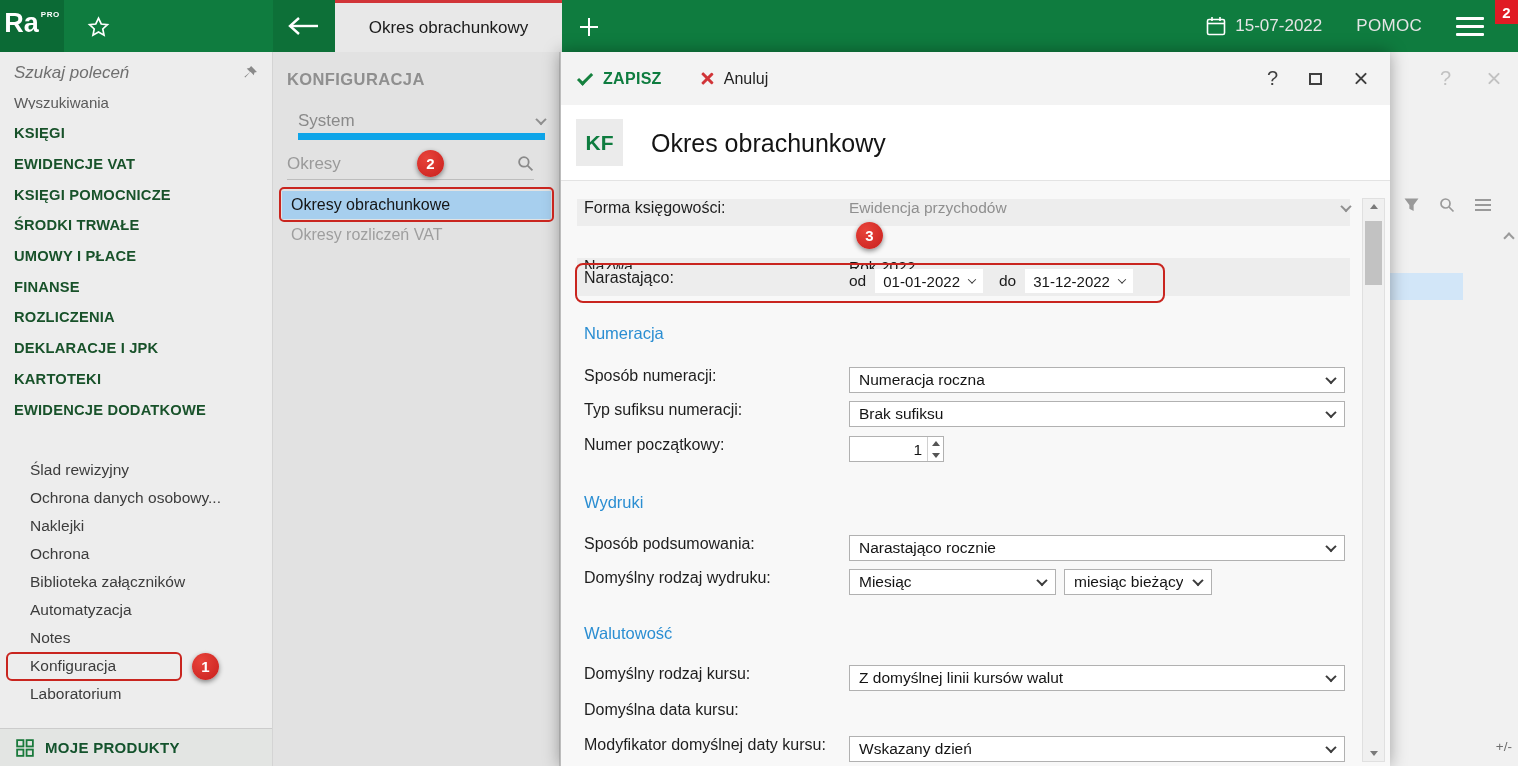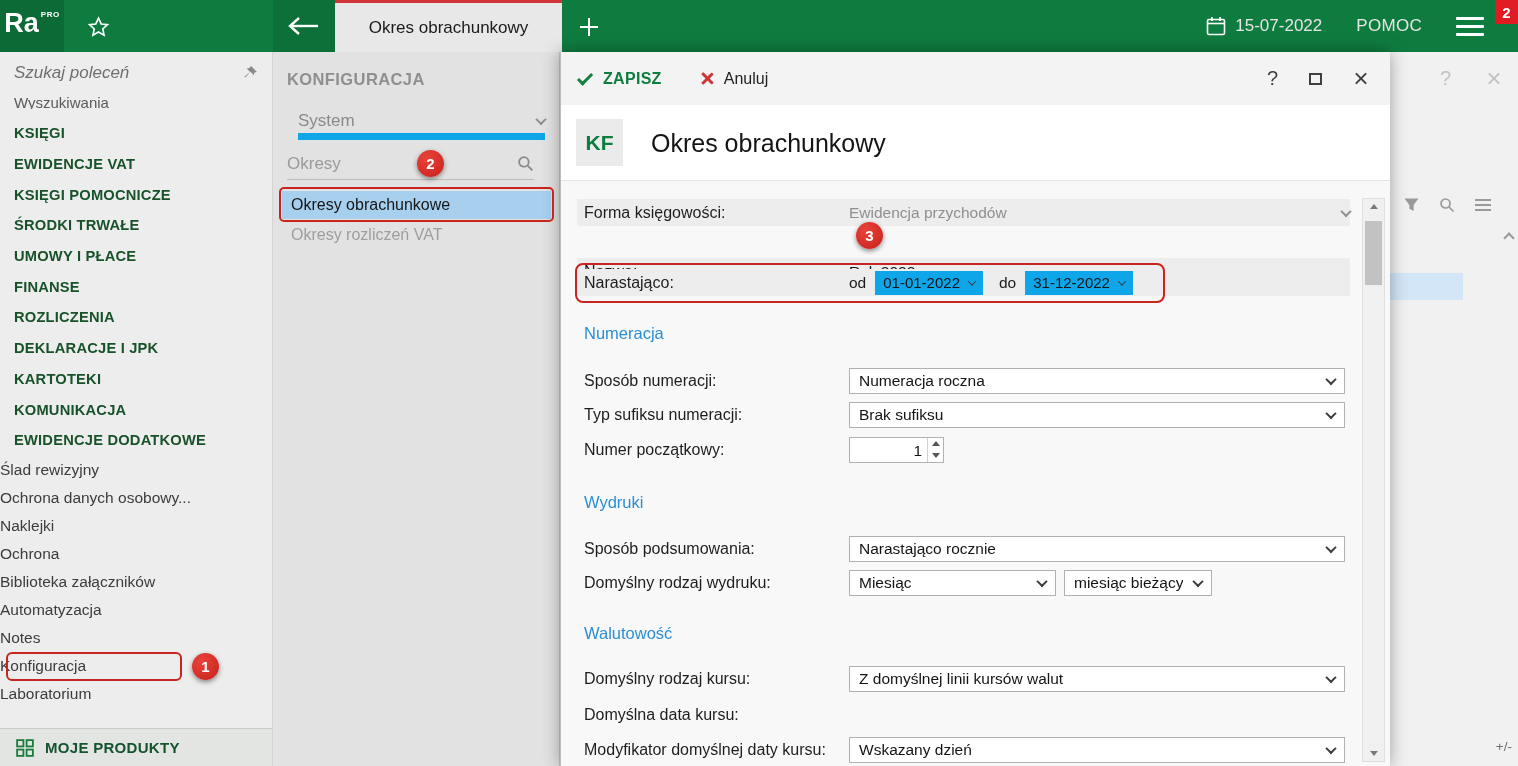--- a/index.html
+++ b/index.html
@@ -24,21 +24,21 @@
   .corner-badge { position:absolute; right:0; top:0; width:23px; height:24px; background:#e01b24; color:#fff; font-weight:bold; font-size:15px; display:flex; align-items:center; justify-content:center; z-index:60; }
 
   
   .sidebar { position:absolute; left:0; top:52px; width:273px; bottom:0; background:#ededed; border-right:1px solid #d4d4d4; }
   .search-row { position:absolute; left:0; top:0; width:100%; height:42px; display:flex; align-items:center; padding:0 14px; background:#ededed; z-index:2; cursor:text; }
   .search-text { flex:1; font-style:italic; color:#6f6f6f; font-size:17px; }
   .clipped { position:absolute; left:14px; top:42px; height:15px; overflow:hidden; color:#5a5a5a; font-size:15px; line-height:18px; z-index:1; }
   .cats { position:absolute; left:0; top:66px; width:100%; list-style:none; }
   .cats li { height:30.7px; display:flex; align-items:center; padding-left:14px; font-weight:bold; font-size:14.7px; color:#18522a; letter-spacing:.2px; cursor:pointer; }
   .subs { position:absolute; left:0; top:404px; width:100%; list-style:none; }
-  .subs li { height:28px; display:flex; align-items:center; font-size:15.5px; color:#3c3c3c; cursor:pointer; }
+  .subs li { height:28px; display:flex; align-items:center; padding-left:30px; font-size:15.5px; color:#3c3c3c; cursor:pointer; }
   .side-footer { position:absolute; left:0; bottom:0; width:100%; height:38px; background:#e3e5e3; border-top:1px solid #cccccc; display:flex; align-items:center; gap:11px; padding-left:16px; cursor:pointer; }
   .side-footer .txt { font-weight:bold; font-size:15px; color:#14532d; letter-spacing:.3px; }
 
   
   .config { position:absolute; left:273px; top:52px; width:287px; bottom:0; background:#e2e2e2; border-right:1px solid #c6c6c6; }
   .config-title { position:absolute; left:14px; top:18px; font-weight:bold; font-size:16.5px; color:#8f8f8f; letter-spacing:.4px; }
   .sys-row { position:absolute; left:14px; top:56px; width:247px; height:32px; display:flex; align-items:center; justify-content:space-between; border-bottom:7px solid #0ea5e9; color:#8a8a8a; font-size:17px; cursor:pointer;margin-left:11px; }
   .cfg-search { position:absolute; left:14px; top:96px; width:247px; height:32px; display:flex; align-items:center; justify-content:space-between; border-bottom:1px solid #bdbdbd; color:#9a9a9a; font-size:17px; cursor:text; }
   .item-sel { position:absolute; left:9px; top:139px; width:269px; height:28px; background:#a7cfee; display:flex; align-items:center; padding-left:9px; font-size:16px; color:#161616; cursor:pointer; }
   .item-plain { position:absolute; left:18px; top:174px; font-size:16px; color:#9e9e9e; cursor:pointer; }
@@ -69,32 +69,32 @@
   .cross::before { transform:rotate(45deg); } .cross::after { transform:rotate(-45deg); }
   .cross.dark::before,.cross.dark::after { background:#3f3f3f; width:2px; }
   .cross.faded::before,.cross.faded::after { background:#c2c2c2; width:2px; }
   .checkmark { width:15px; height:8px; border-left:3px solid #15813e; border-bottom:3px solid #15813e; transform:rotate(-45deg) translateY(-2px); }
 
   .dlg-title { position:absolute; left:0; top:53px; width:100%; height:76px; background:#fff; border-bottom:1px solid #e3e3e3; }
   .kf { position:absolute; left:15px; top:14px; width:47px; height:47px; background:#ebebeb; color:#0e7c3f; font-weight:bold; font-size:21px; display:flex; align-items:center; justify-content:center; }
   .dlg-title h1 { position:absolute; left:90px; top:50%; transform:translateY(-50%); font-size:25px; font-weight:400; color:#141414; }
 
   .form { position:absolute; left:0; top:129px; right:0; bottom:0; }
-  .frow { position:absolute; left:23px; right:45px; height:27px; display:flex; align-items:center; }
+  .frow { position:absolute; left:23px; right:45px; height:27px; display:flex; align-items:flex-start; }
   .frow .lbl { width:265px; font-size:16px; color:#1e1e1e; flex:none; }
   .frow.strip { left:16px; right:40px; padding-left:7px; background:#ededed; }
   .ctrl { flex:1; display:flex; align-items:center; min-width:0; }
   .flatval { flex:1; font-size:15.5px; color:#161616; }
   .flatval.disabled { color:#8f8f8f; }
   .chev { width:8px; height:8px; border-right:2px solid #3c3c3c; border-bottom:2px solid #3c3c3c; transform:rotate(45deg) translate(-1px,-1px); flex:none; }
   .chev.gray { border-color:#8f8f8f; }
   .chev.sm { width:6px; height:6px; border-width:1.8px; }
   .odlbl { font-size:15.5px; color:#1a1a1a; margin-right:9px; }
   .dolbl { font-size:15.5px; color:#1a1a1a; margin:0 9px 0 16px; }
-  .datesel { height:24px; background:#0ea5e9; display:flex; align-items:center; gap:9px; padding:0 8px; font-size:15px; color:#161616; cursor:pointer; }
+  .datesel { height:24px; background:#ffffff; display:flex; align-items:center; gap:9px; padding:0 8px; font-size:15px; color:#161616; cursor:pointer; }
   .fsection { position:absolute; left:23px; font-size:16.5px; color:#2b8ed2; }
   .sel { height:26px; background:#fff; border:1px solid #b1b1b1; display:flex; align-items:center; justify-content:space-between; gap:8px; padding:0 9px; font-size:15.5px; color:#141414; flex:1; min-width:0; cursor:pointer; }
   .sel.w1 { flex:none; width:207px; } .sel.w2 { flex:none; width:148px; margin-left:8px; }
   .sel .v { white-space:nowrap; overflow:hidden; }
   .spin { width:95px; height:26px; background:#fff; border:1px solid #b1b1b1; display:flex; flex:none; }
   .spin .val { flex:1; text-align:right; padding:4px 5px 0 0; font-size:15.5px; color:#141414; }
   .spin .arrs { width:16px; border-left:1px solid #d0d0d0; display:flex; flex-direction:column; }
   .spin .arrs div { flex:1; display:flex; align-items:center; justify-content:center; cursor:pointer; }
   .tri-up { width:0; height:0; border-left:4px solid transparent; border-right:4px solid transparent; border-bottom:5px solid #555; }
   .tri-down { width:0; height:0; border-left:4px solid transparent; border-right:4px solid transparent; border-top:5px solid #555; }
@@ -165,21 +165,20 @@
     <ul class="cats">
       <li>KSIĘGI</li>
       <li>EWIDENCJE VAT</li>
       <li>KSIĘGI POMOCNICZE</li>
       <li>ŚRODKI TRWAŁE</li>
       <li>UMOWY I PŁACE</li>
       <li>FINANSE</li>
       <li>ROZLICZENIA</li>
       <li>DEKLARACJE I JPK</li>
       <li>KARTOTEKI</li>
-      <li>KOMUNIKACJA</li>
       <li>EWIDENCJE DODATKOWE</li>
     </ul>
     <ul class="subs">
       <li>Ślad rewizyjny</li>
       <li>Ochrona danych osobowy...</li>
       <li>Naklejki</li>
       <li>Ochrona</li>
       <li>Biblioteka załączników</li>
       <li>Automatyzacja</li>
       <li>Notes</li>

